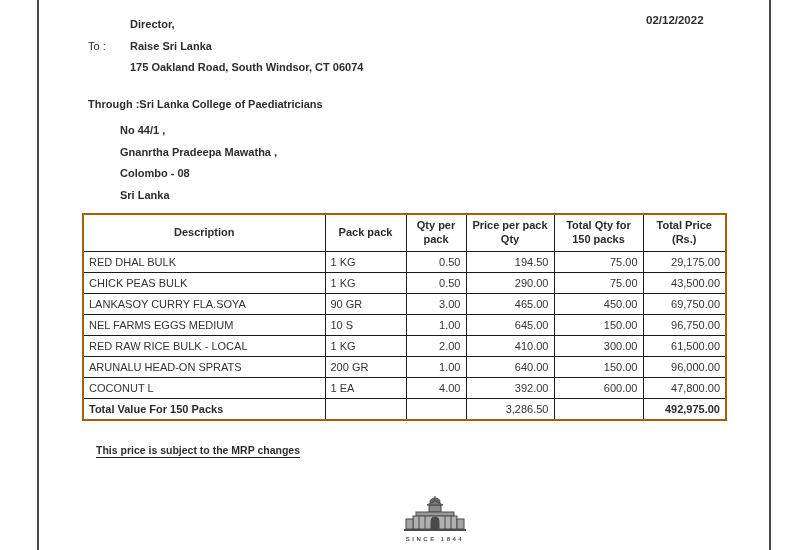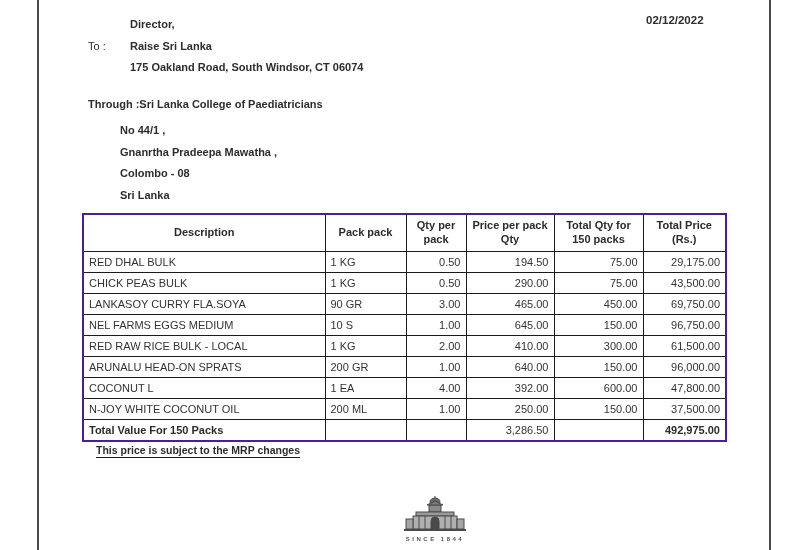--- a/index.html
+++ b/index.html
@@ -34,21 +34,21 @@
     table-layout: fixed;
     width: 643px;
     font-size: 11px;
     color: #333333;
   }
   table.price-table th, table.price-table td {
     border: 1px solid #1a1a1a;
     overflow: hidden;
     white-space: nowrap;
   }
-  table.price-table { border: 2px solid #4c1d95; }
+  table.price-table { border: 2px solid #a16207; }
   table.price-table th {
     height: 36px;
     font-weight: bold;
     text-align: center;
     white-space: normal;
     line-height: 1.25;
     padding: 0 3px;
     color: #2b2b2b;
   }
   table.price-table td { height: 20px; padding: 0 5px; }
@@ -164,28 +164,20 @@
         <td class="cell-num">150.00</td>
         <td class="cell-num">96,000.00</td>
       </tr>
       <tr>
         <td class="cell-left">COCONUT L</td>
         <td class="cell-left">1 EA</td>
         <td class="cell-num">4.00</td>
         <td class="cell-num">392.00</td>
         <td class="cell-num">600.00</td>
         <td class="cell-num">47,800.00</td>
-      </tr>
-      <tr>
-        <td class="cell-left">N-JOY WHITE COCONUT OIL</td>
-        <td class="cell-left">200 ML</td>
-        <td class="cell-num">1.00</td>
-        <td class="cell-num">250.00</td>
-        <td class="cell-num">150.00</td>
-        <td class="cell-num">37,500.00</td>
       </tr>
       <tr class="total-row">
         <td class="cell-left">Total Value For 150 Packs</td>
         <td></td>
         <td></td>
         <td class="cell-num">3,286.50</td>
         <td></td>
         <td class="cell-num bold-num">492,975.00</td>
       </tr>
     </tbody>

